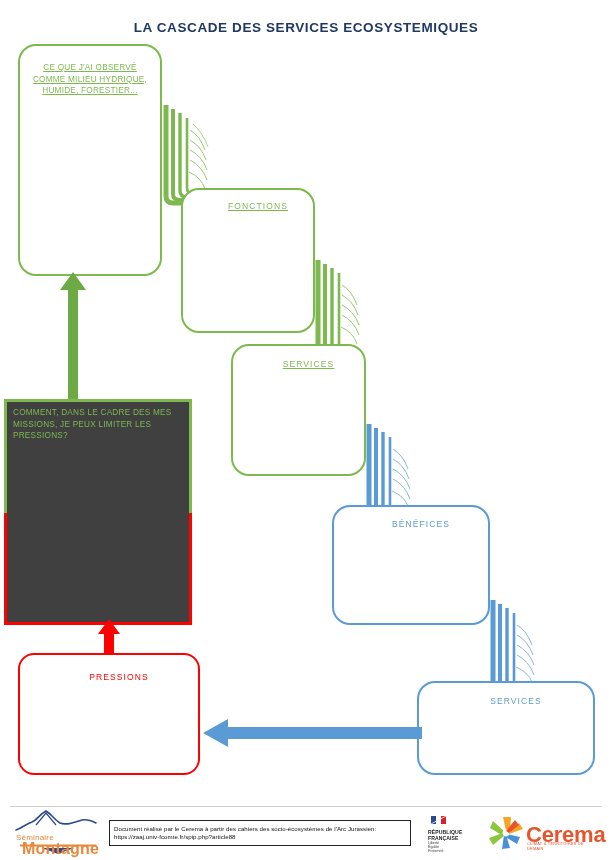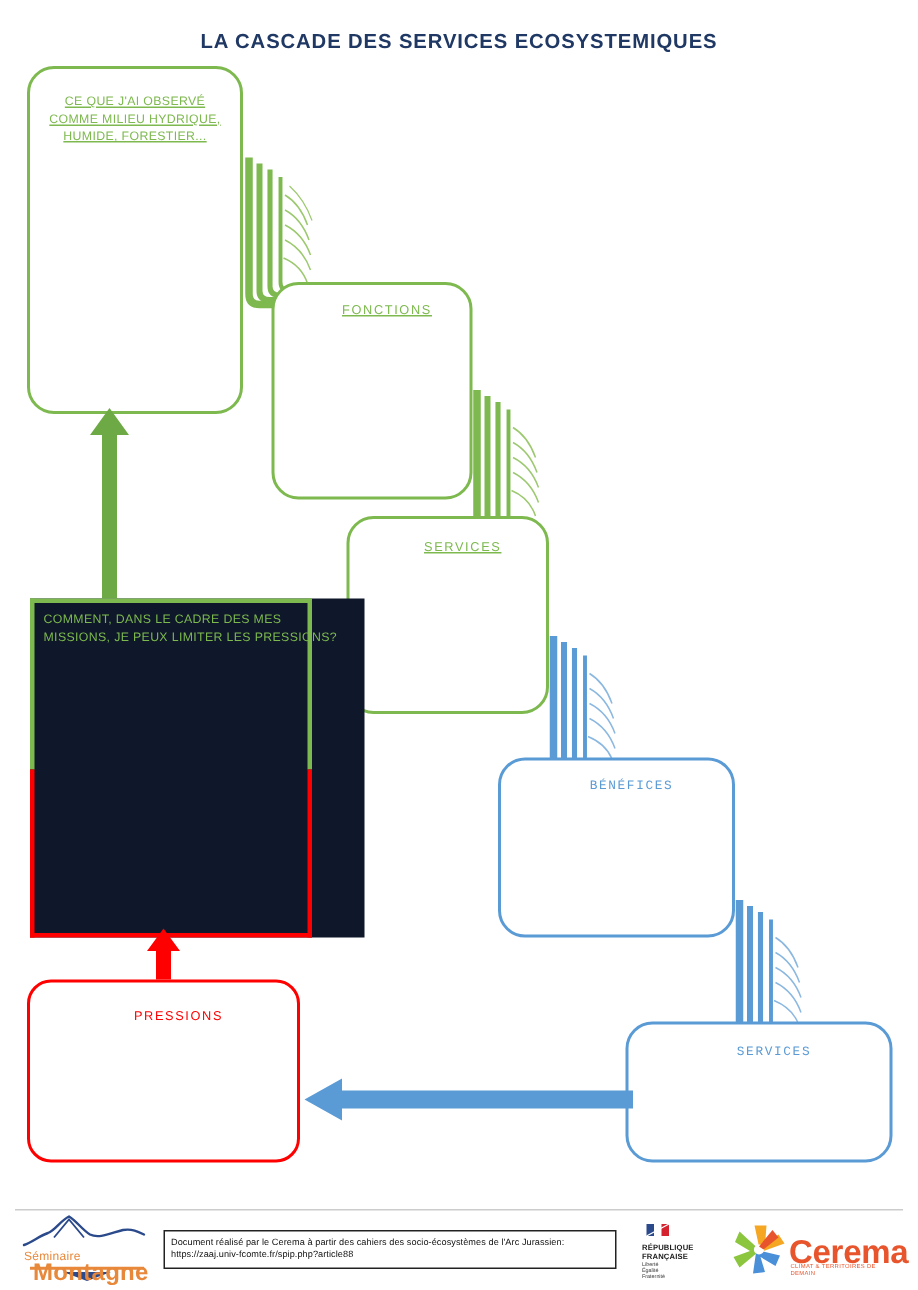--- a/index.html
+++ b/index.html
@@ -53,21 +53,21 @@
     left: 10px; right: 10px;
     font-size: 8.2px;
     line-height: 11.5px;
     letter-spacing: 0.25px;
   }
 
   .green-box { border: 2px solid #7DB94E; }
   .green-box .label, .green-box .para { color: #7DB94E; text-decoration: underline; }
 
   .blue-box { border: 2px solid #5B9BD5; }
-  .blue-box .label, .blue-box .para { color: #5B9BD5; font-family: Liberation Mono, monospace; }
+  .blue-box .label, .blue-box .para { color: #5B9BD5; }
 
   .red-box { border: 2.5px solid #FF0000; }
   .red-box .label, .red-box .para { color: #FF0000; }
 
   
   #box-observation {
     left: 18px; top: 44px;
     width: 144px; height: 232px;
   }
   #box-observation .para {
@@ -107,24 +107,23 @@
   #box-pressions {
     left: 18px; top: 653px;
     width: 182px; height: 122px;
     border-radius: 16px;
   }
   #box-pressions .label { top: 17px; }
 
   
   #box-comment {
     position: absolute;
-    left: 20px; top: 399px;
+    left: 4px; top: 399px;
     width: 188px; height: 226px;
-    background: #0f172a;
-    padding-left: 35px;
+    background: #404040;
   }
   #box-comment .seg {
     position: absolute;
     box-sizing: border-box;
   }
   
   #box-comment .seg-top {
     left: 0; top: 0; width: 188px; height: 114px;
     border-left: 3px solid #7DB94E;
     border-right: 3px solid #7DB94E;

